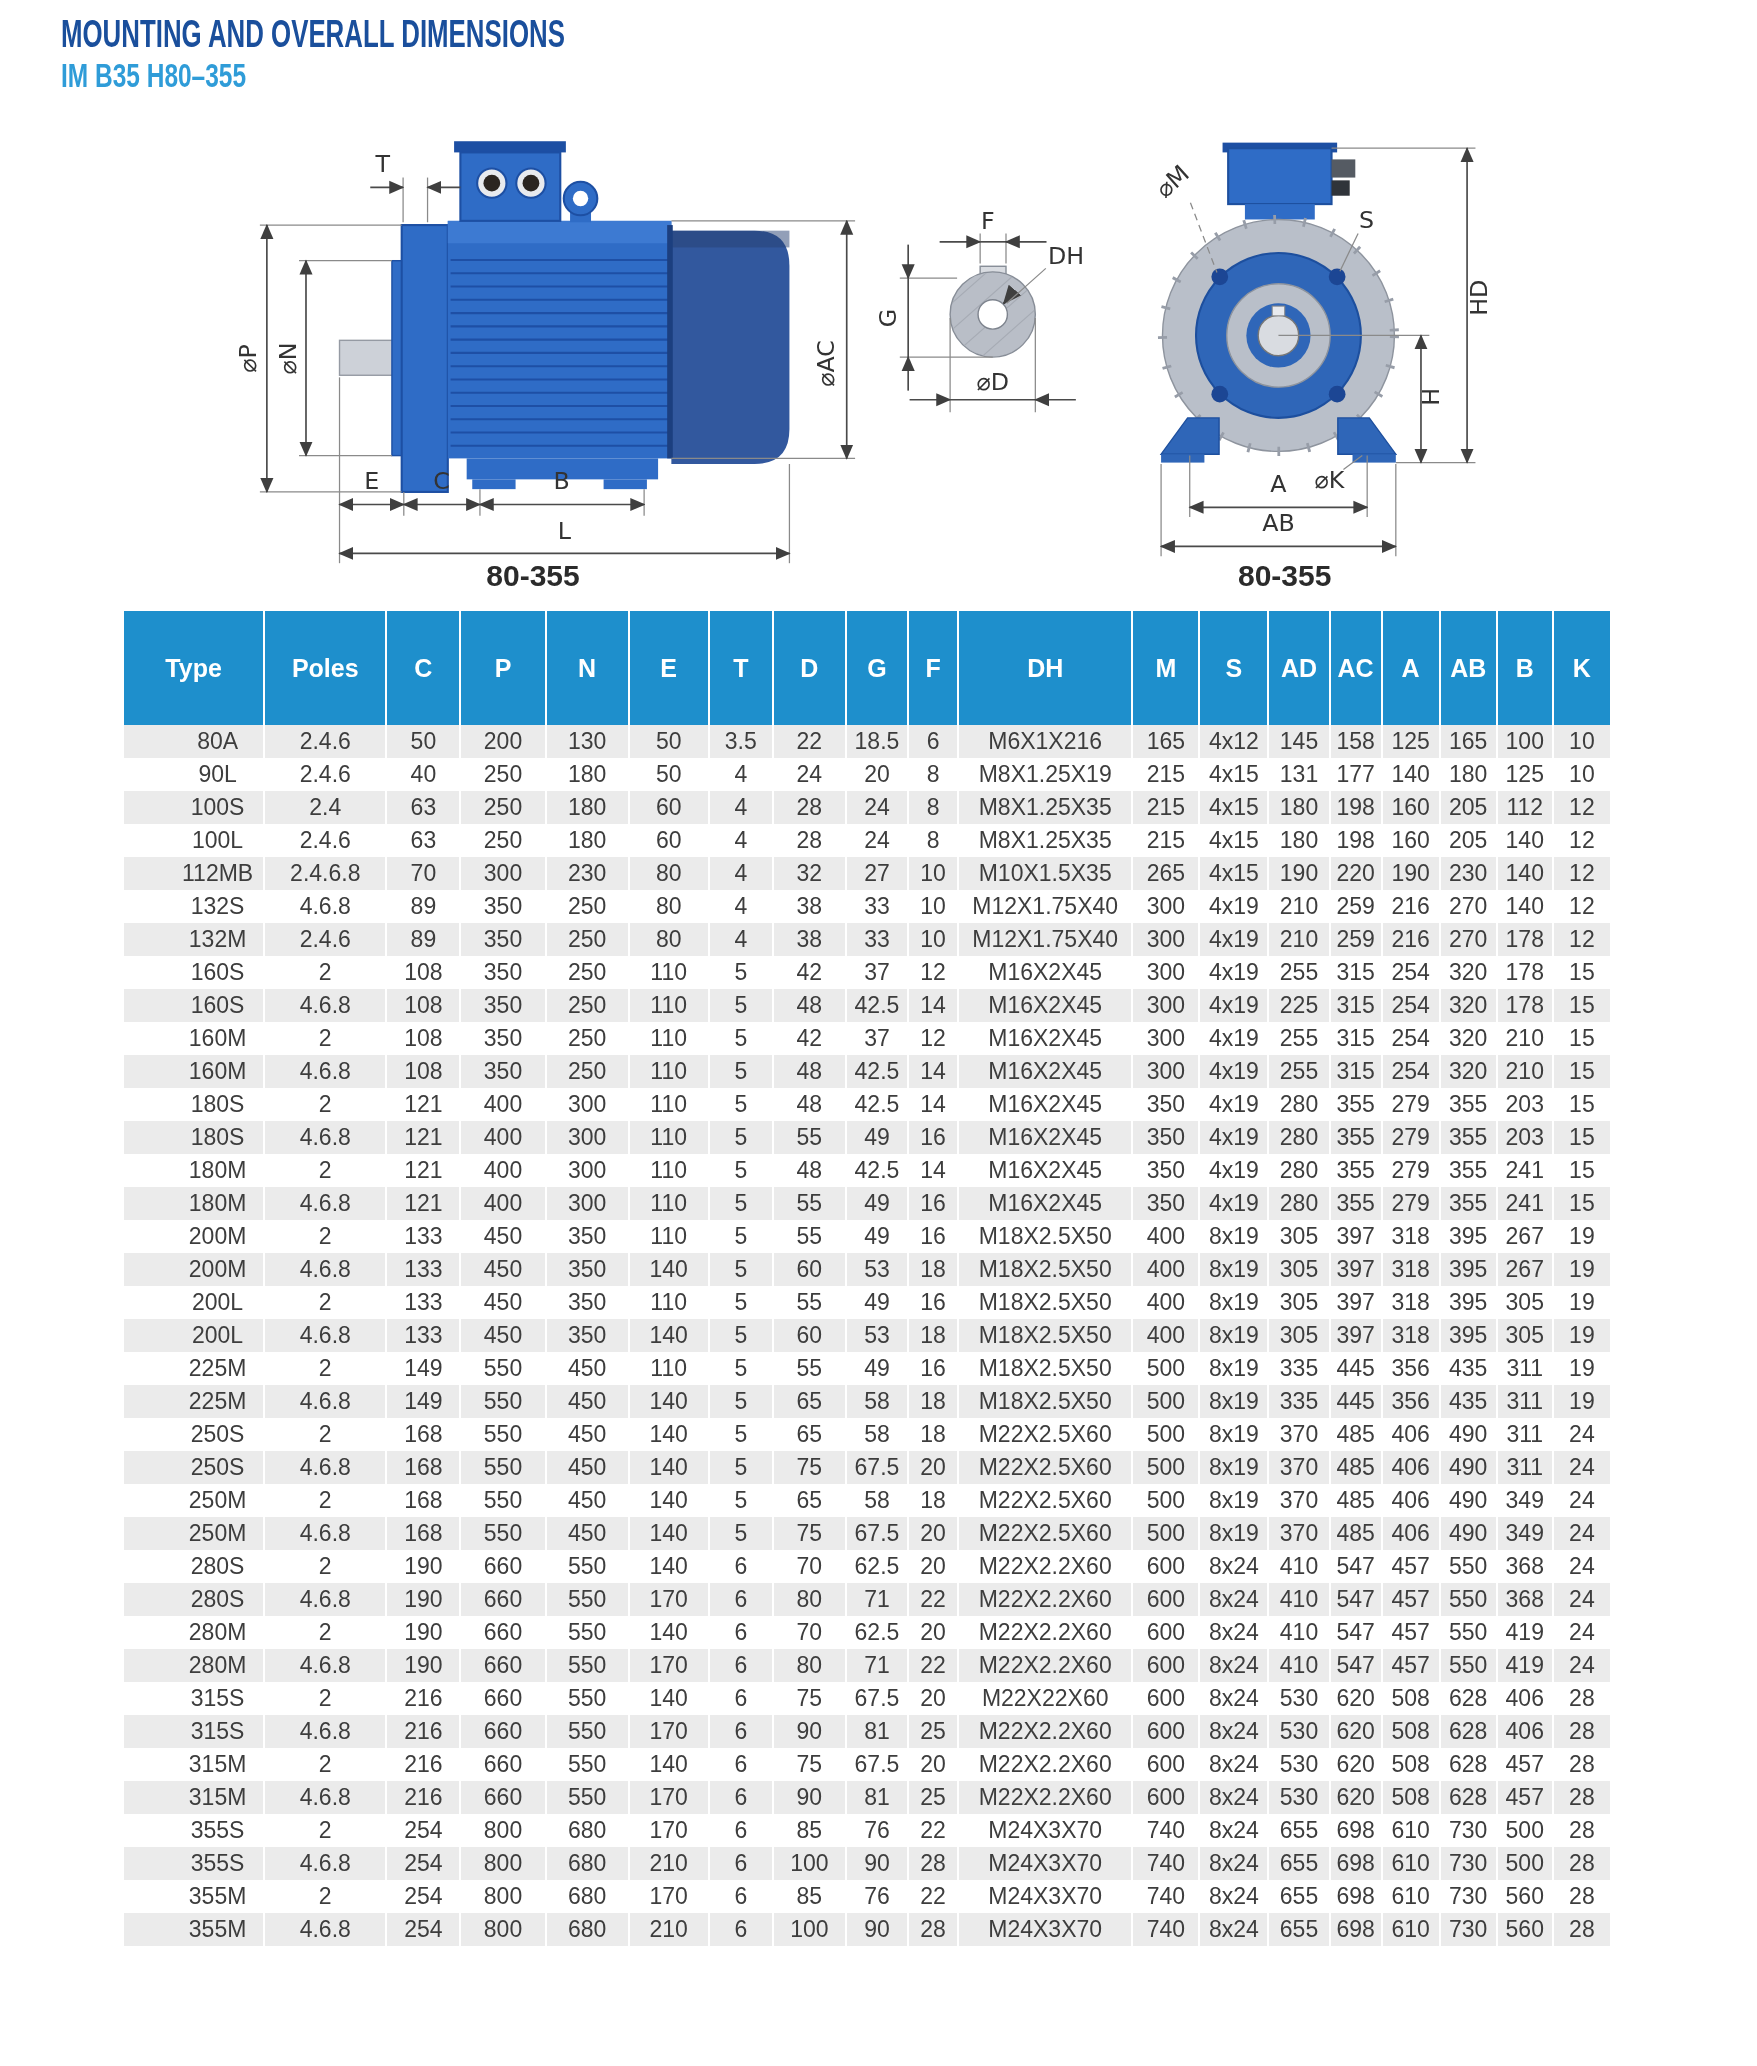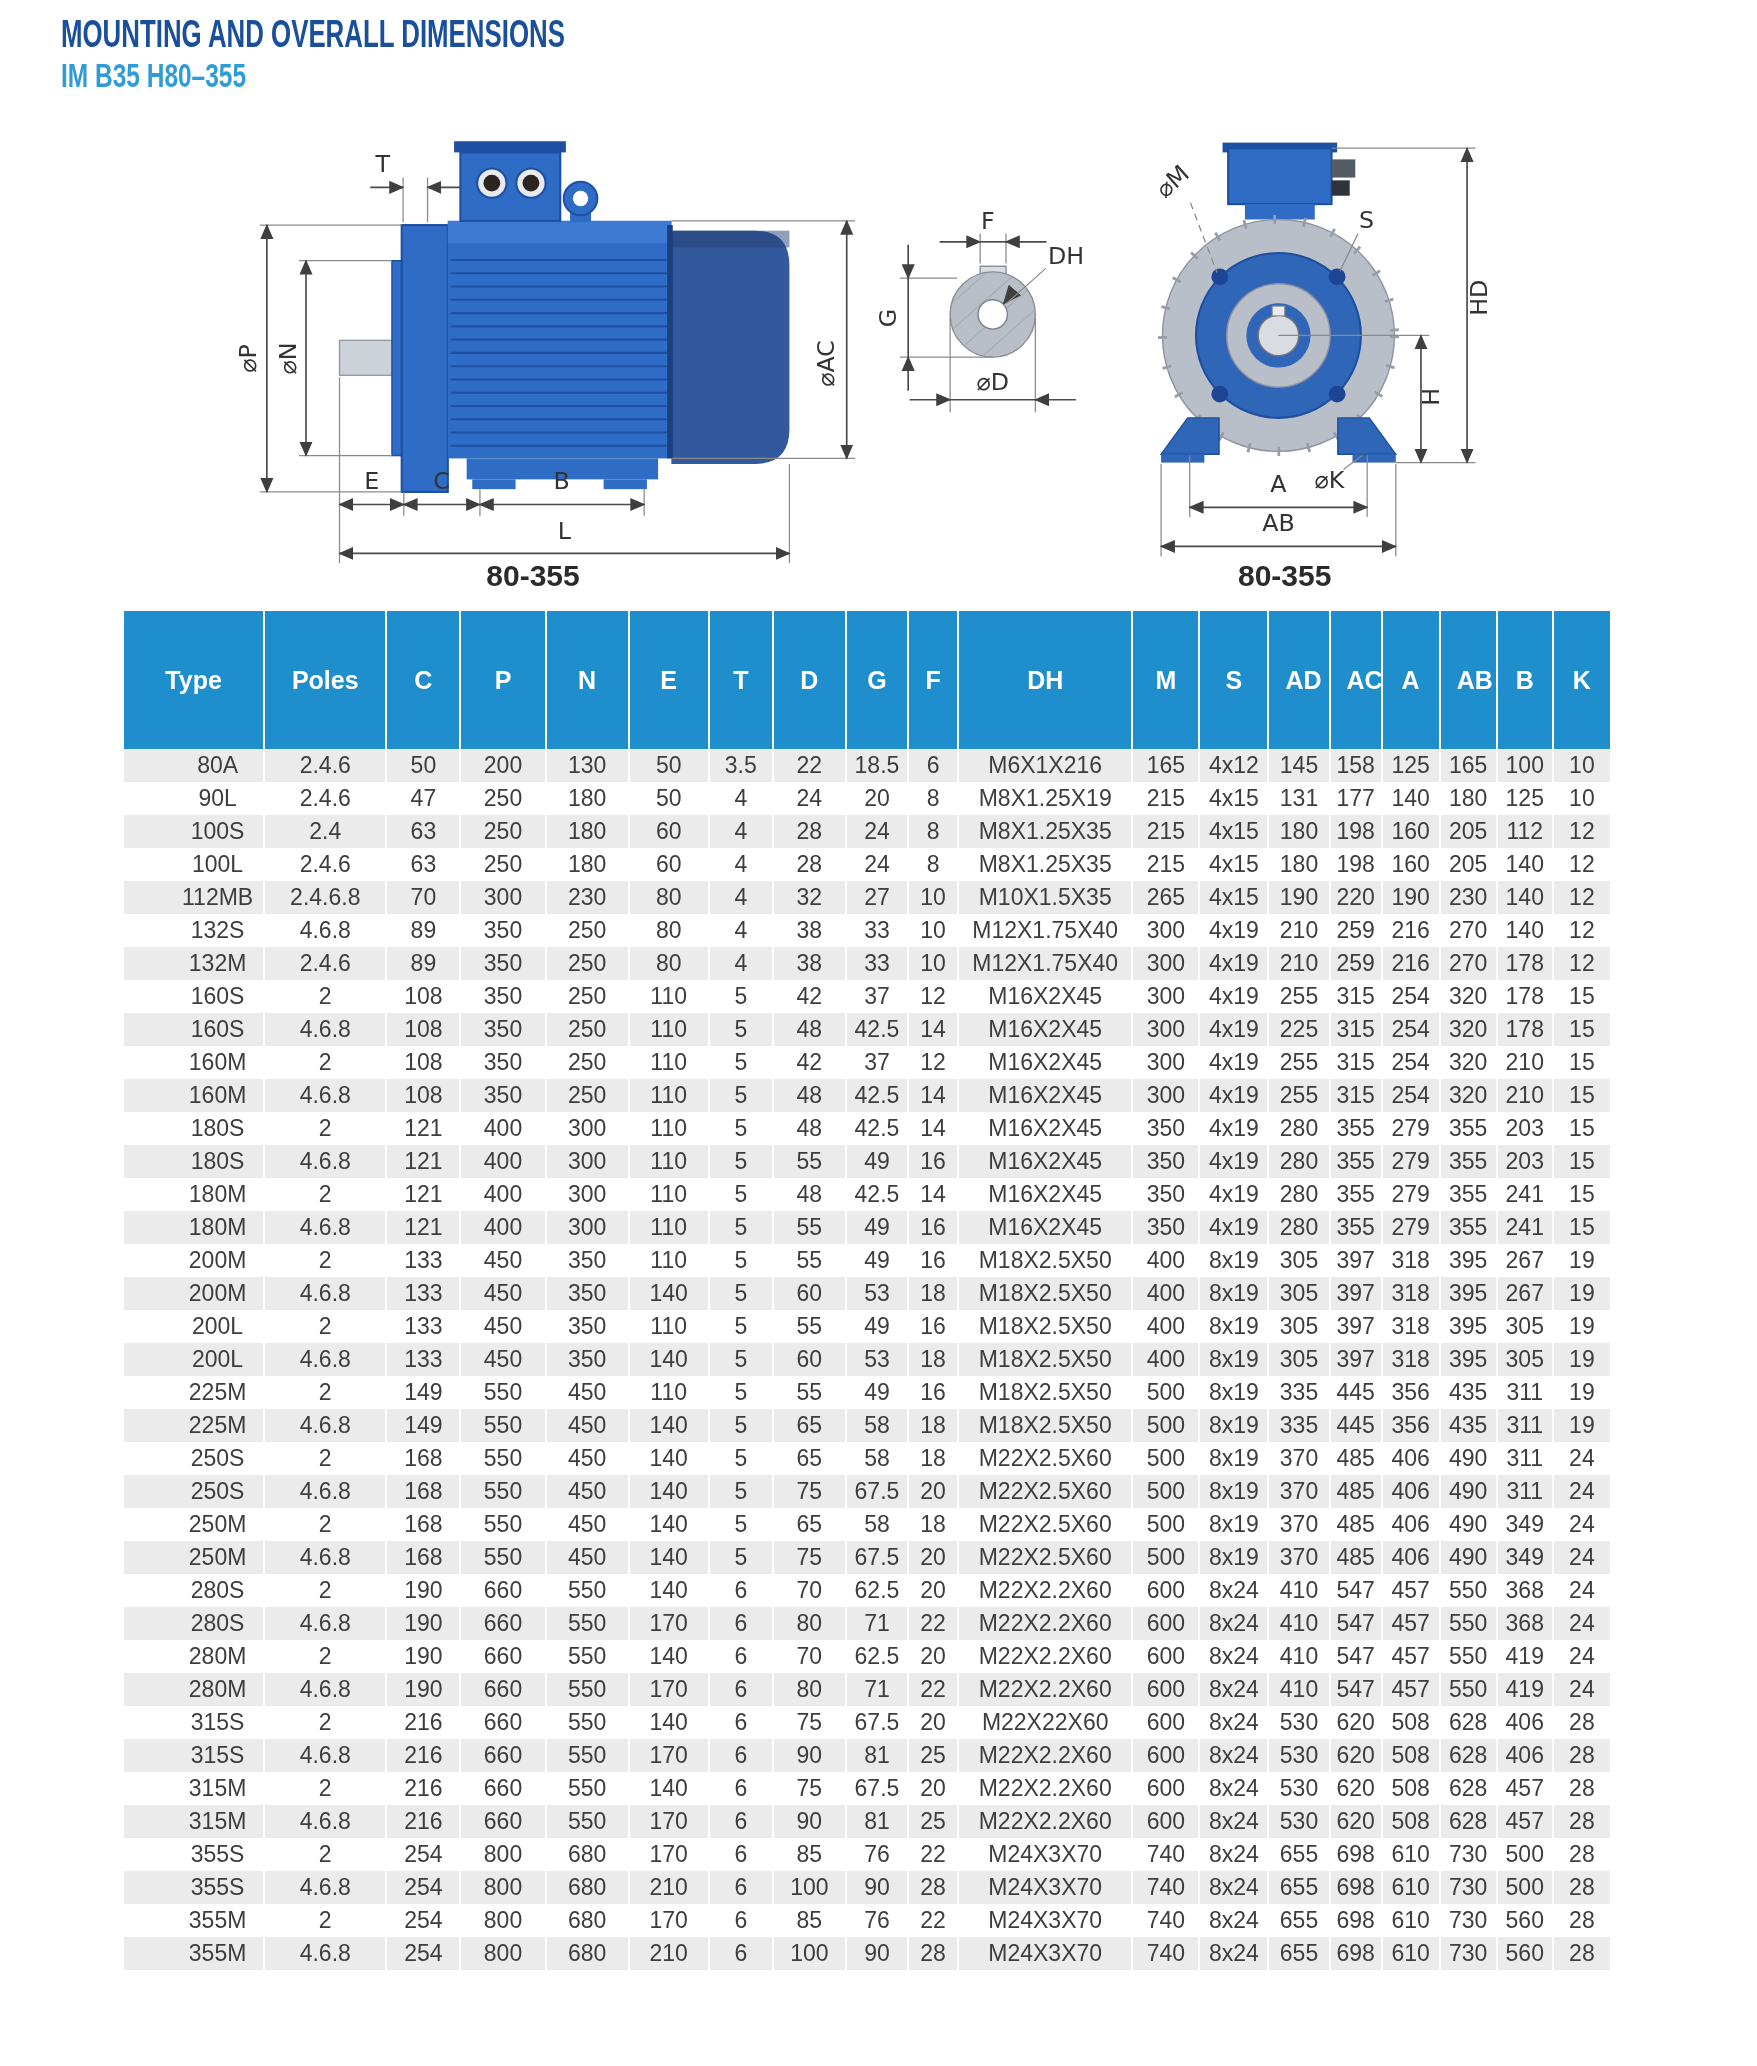--- a/index.html
+++ b/index.html
@@ -14,21 +14,21 @@
   .cap{font-family:"Liberation Sans",sans-serif;font-size:43px;font-weight:bold;fill:#2b2b2b;text-anchor:middle;}
   .ext{stroke:#8a8a8a;stroke-width:1.8;fill:none;}
   .dim{stroke:#4a4a4a;stroke-width:2.4;fill:none;}
   .lead{stroke:#8a8a8a;stroke-width:1.8;fill:none;}
   .f-blue{fill:var(--motor-blue);}
   .f-dark{fill:var(--motor-dark-blue);}
   .f-rear{fill:var(--motor-rear-blue);}
   .fin{stroke:#1e4fa5;stroke-width:3;}
   .dim-table{position:absolute;left:124px;top:611px;width:1486px;border-collapse:collapse;table-layout:fixed;}
   .dim-table th{background:var(--header-blue);color:#fff;font-size:25px;font-weight:bold;
-        height:106px;text-align:center;border-left:2.8px solid #fff;padding:16px;}
+        height:106px;text-align:center;border-left:2.8px solid #fff;padding:4px;}
   .dim-table th:first-child{border-left:none;}
   .dim-table td{font-size:23px;color:#3d3d3d;text-align:center;height:33px;line-height:33px;
         border-left:2.1px solid #fff;padding:0;white-space:nowrap;}
   .dim-table td:first-child{border-left:none;padding-left:48px;}
   .dim-table tbody tr:nth-child(odd){background:var(--row-gray);}
   .dim-table tbody tr:nth-child(even){background:#ffffff;}
 </style>
 </head>
 <body>
 
@@ -301,21 +301,21 @@
           <td>145</td>
           <td>158</td>
           <td>125</td>
           <td>165</td>
           <td>100</td>
           <td>10</td>
         </tr>
         <tr>
           <td>90L</td>
           <td>2.4.6</td>
-          <td>47</td>
+          <td>40</td>
           <td>250</td>
           <td>180</td>
           <td>50</td>
           <td>4</td>
           <td>24</td>
           <td>20</td>
           <td>8</td>
           <td>M8X1.25X19</td>
           <td>215</td>
           <td>4x15</td>

